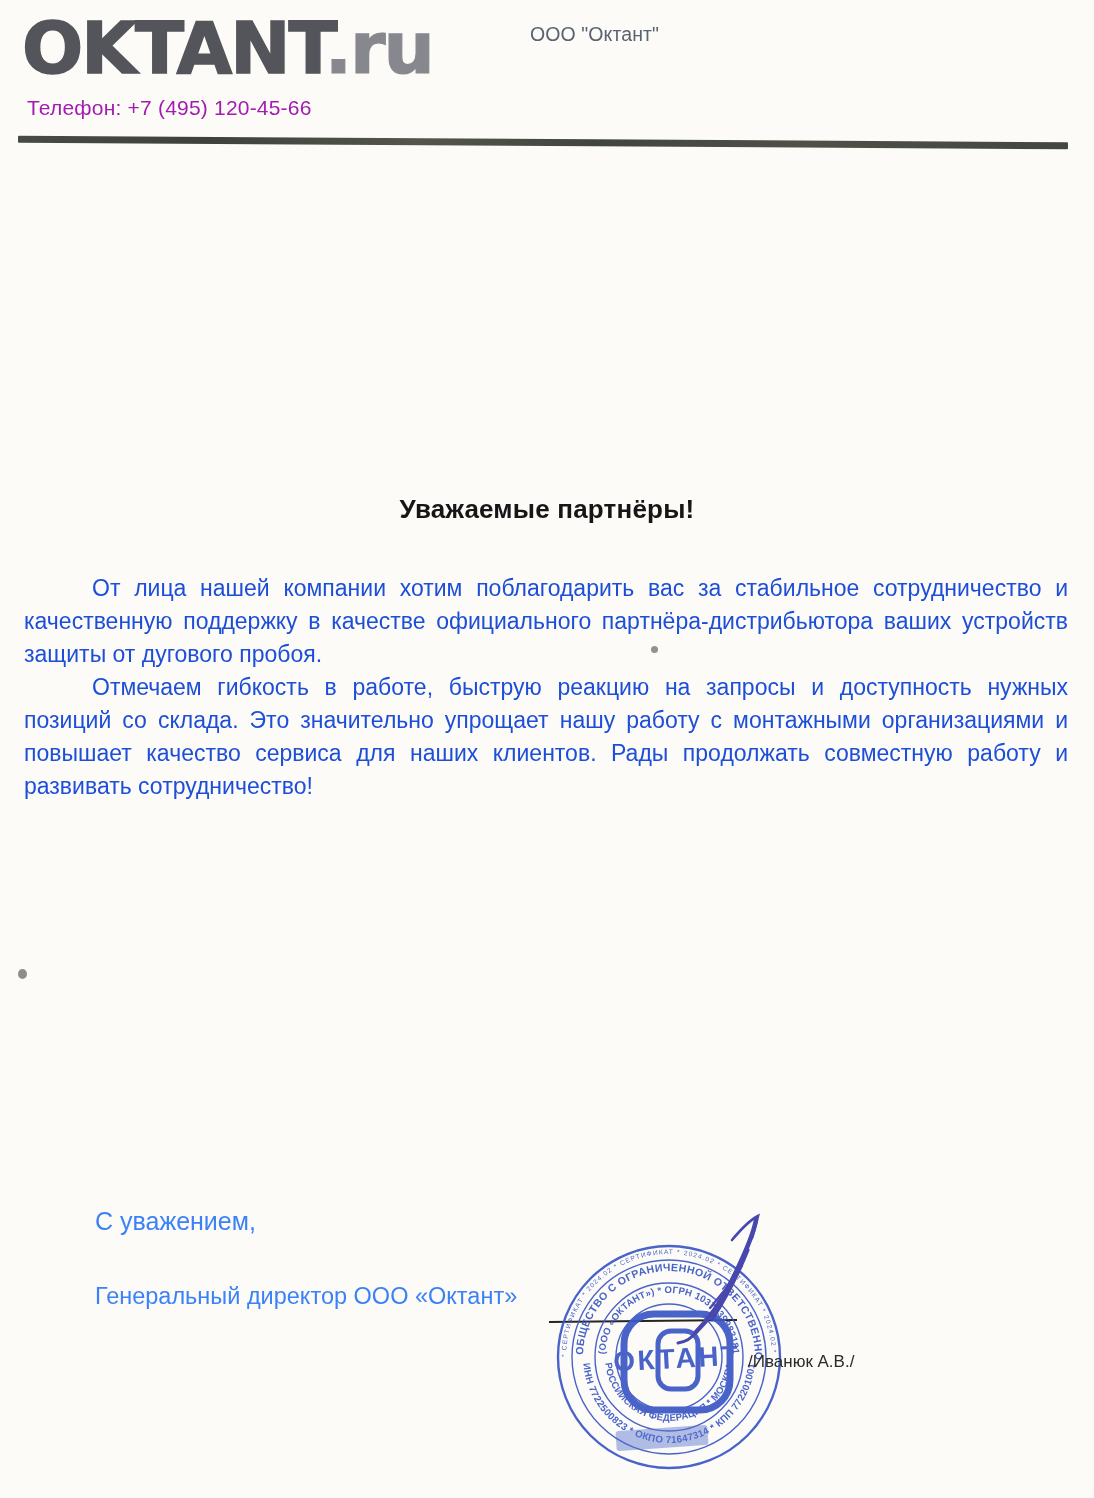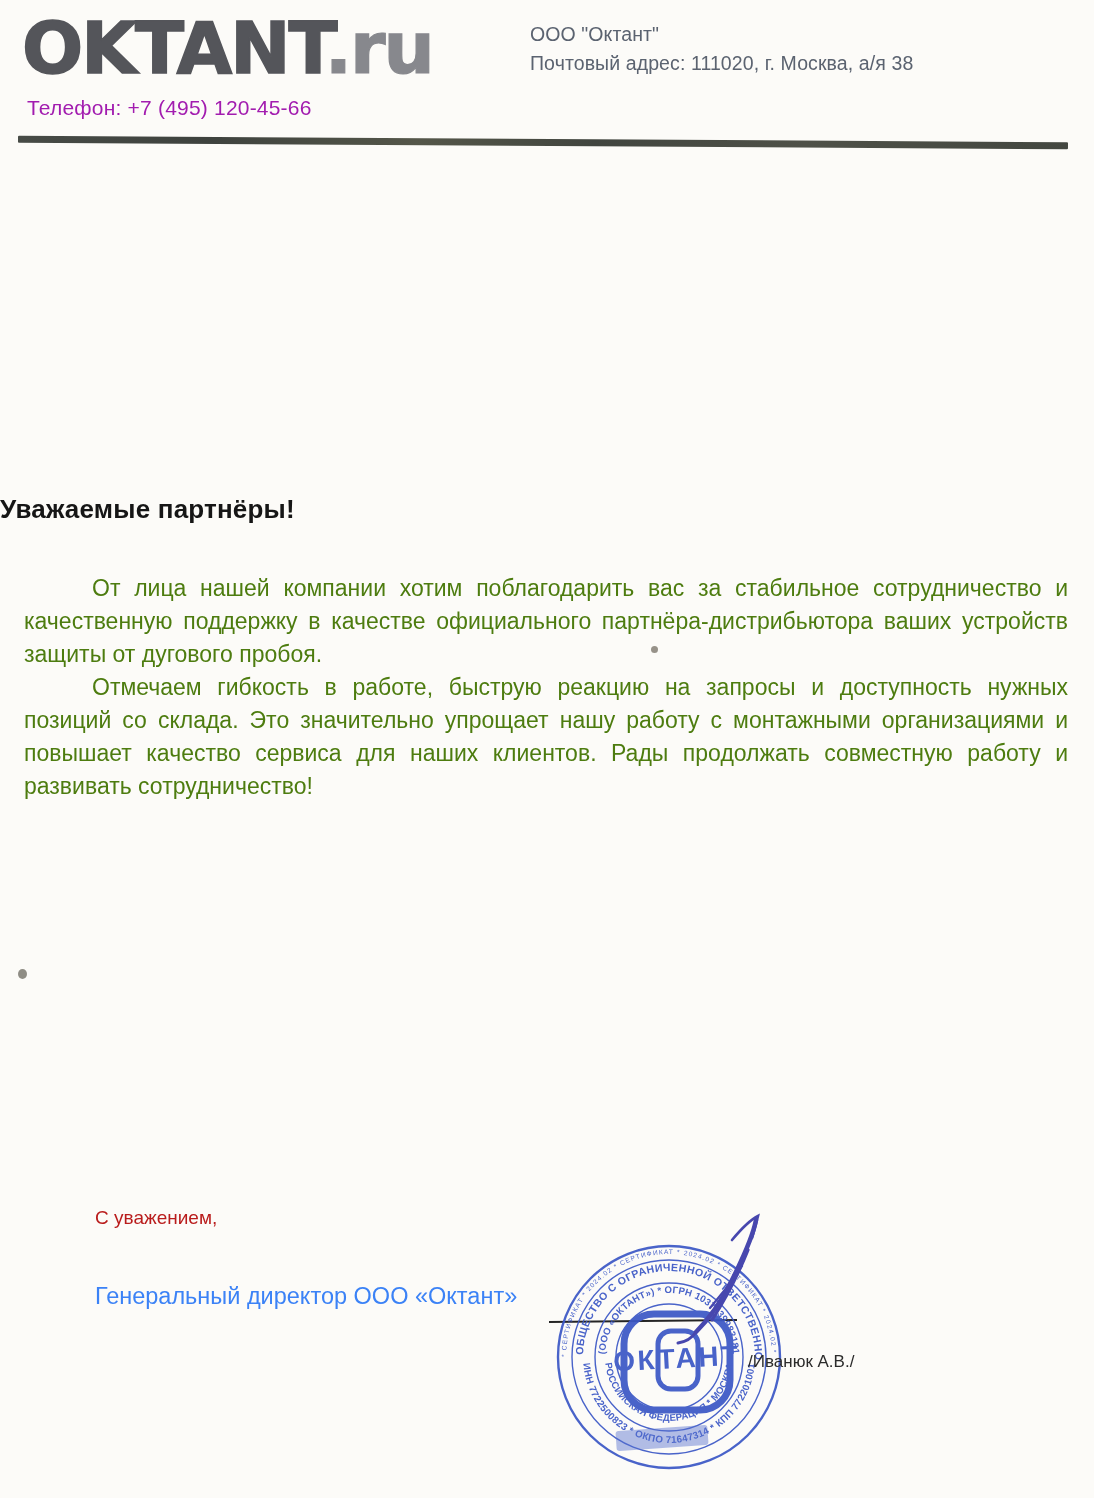--- a/index.html
+++ b/index.html
@@ -33,31 +33,31 @@
   }
   .divider{
     position:absolute;left:18px;top:139px;width:1050px;height:7px;
     background:linear-gradient(90deg,#474b46,#3e423e 18%,#545649 38%,#41453f 55%,#4f5148 75%,#434740 100%);
     transform:rotate(0.35deg);
     border-radius:1px;
   }
   
   .salutation{
     position:absolute;left:0;right:0;top:494px;
-    font-weight:bold;font-size:26px;color:#161616;
+    text-align:center;font-weight:bold;font-size:26px;color:#161616;
     letter-spacing:.2px;
   }
   .body-text{
     position:absolute;left:24px;top:572px;width:1044px;
-    font-size:23px;line-height:33px;text-align:justify;color:#4d7c0f;
+    font-size:23px;line-height:33px;text-align:justify;color:#1d4ed8;
   }
   .body-text p{margin:0;text-indent:68px;}
   .closing{
     position:absolute;left:95px;top:1207px;
-    font-size:19px;color:#b91c1c;
+    font-size:25px;color:#3b82f6;
   }
   .sign-title{
     position:absolute;left:95px;top:1283px;
     font-size:23.5px;color:#3b82f6;white-space:nowrap;
   }
   .sign-line{
     position:absolute;left:549px;top:1320px;width:188px;height:0;
     border-top:2.5px solid #252525;
     transform:rotate(-0.6deg);
   }
@@ -85,21 +85,20 @@
 <body>
 
 <div class="page">
 
   <div class="logo"><span>OKTANT</span><span class="suffix">.ru</span></div>
 
   <div class="phone">Телефон: +7 (495) 120-45-66</div>
 
   <div class="company">
     <div>ООО "Октант"</div>
-    <div>Почтовый адрес: 111020, г. Москва, а/я 38</div>
   </div>
 
   <div class="divider"></div>
 
   <div class="salutation">Уважаемые партнёры!</div>
 
   <div class="body-text">
     <p>От лица нашей компании хотим поблагодарить вас за стабильное сотрудничество и качественную поддержку в качестве официального партнёра-дистрибьютора ваших устройств защиты от дугового пробоя.</p>
     <p>Отмечаем гибкость в работе, быструю реакцию на запросы и доступность нужных позиций со склада. Это значительно упрощает нашу работу с монтажными организациями и повышает качество сервиса для наших клиентов. Рады продолжать совместную работу и развивать сотрудничество!</p>
   </div>

